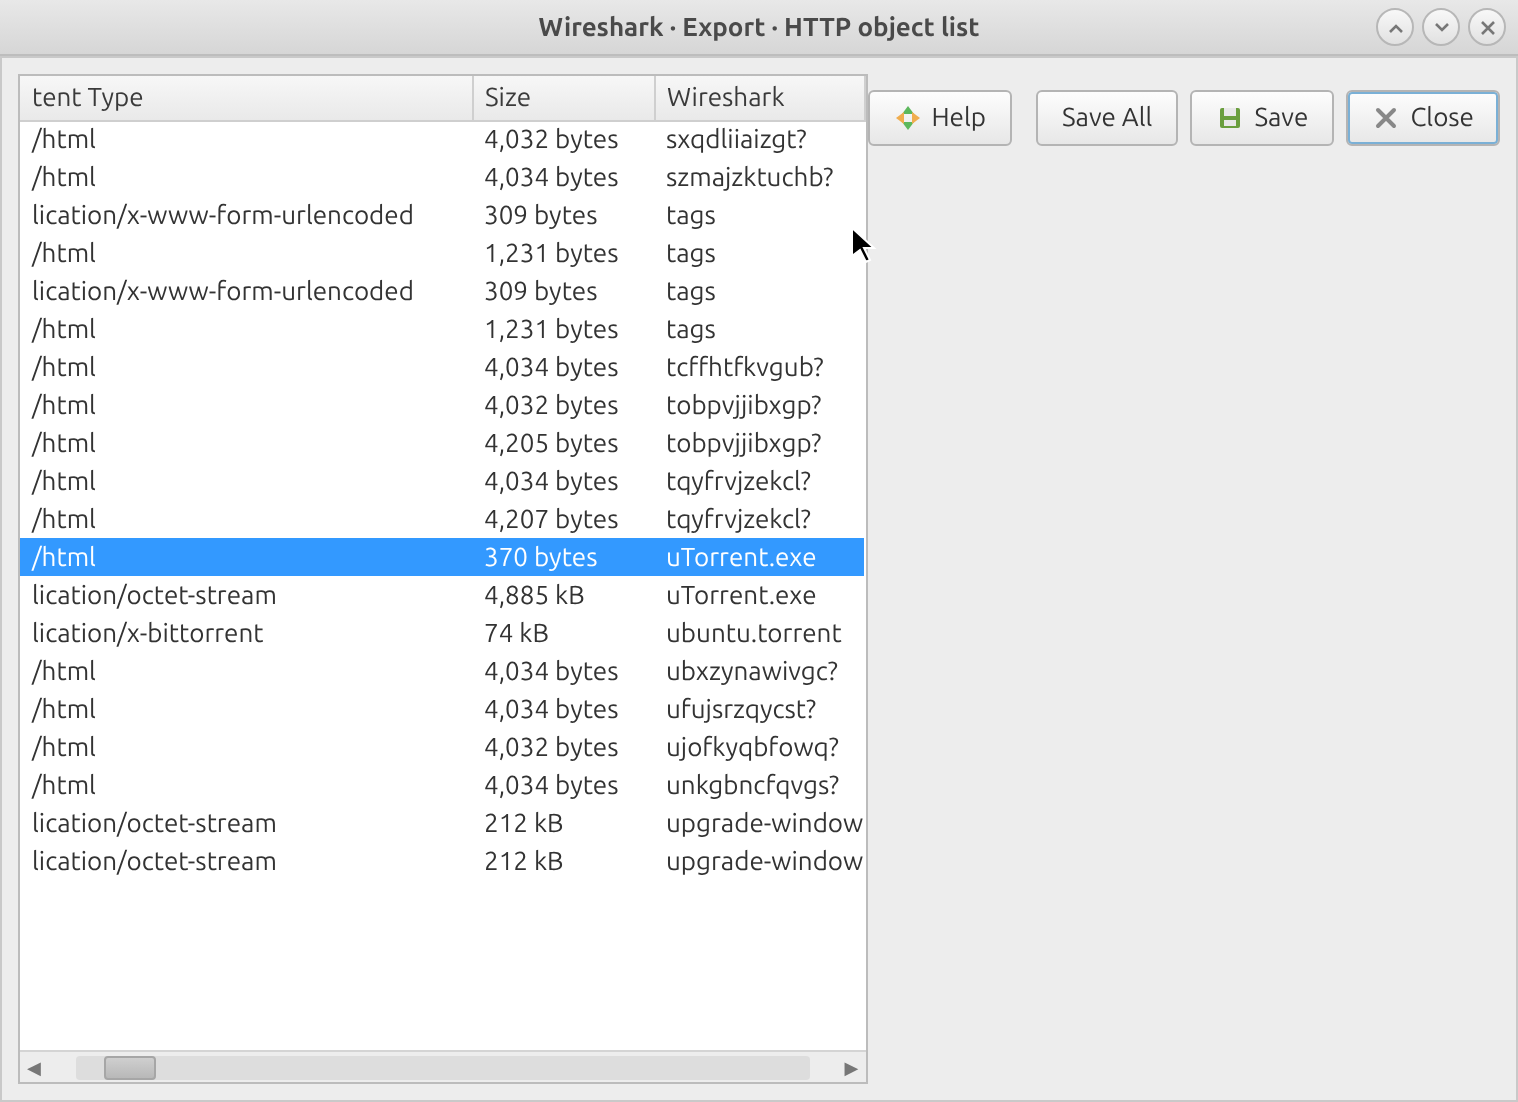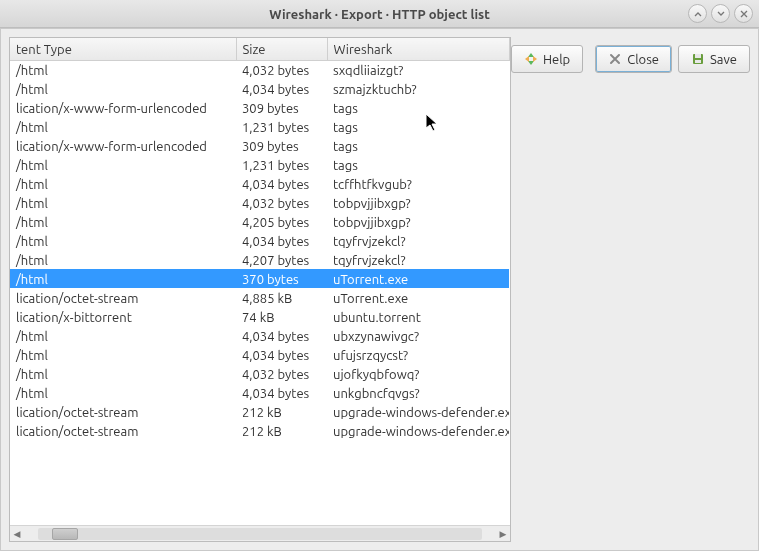--- a/index.html
+++ b/index.html
@@ -188,36 +188,39 @@
           <svg width="14" height="14" viewBox="0 0 14 14">
             <path d="M7 1 L4 5 L10 5 Z" fill="#5cb85c"></path>
             <path d="M7 13 L4 9 L10 9 Z" fill="#5cb85c"></path>
             <path d="M1 7 L5 4 L5 10 Z" fill="#f0ad4e"></path>
             <path d="M13 7 L9 4 L9 10 Z" fill="#f0ad4e"></path>
           </svg>
         </span>
       <span>Help</span>
     </button>
     <div class="spacer"></div>
-    <button class="btn default">
-      <span class="ico">
-          <svg width="12" height="12" viewBox="0 0 12 12">
-            <path d="M2 2 L10 10 M10 2 L2 10" stroke="#888" stroke-width="2" stroke-linecap="round"></path>
-          </svg>
-        </span>
-      <span>Close</span>
+    <button class="btn">
+      <span>Save All</span>
     </button>
     <button class="btn">
       <span class="ico">
           <svg width="12" height="12" viewBox="0 0 12 12">
             <rect x="1" y="1" width="10" height="10" rx="1" fill="#6a9e3e"></rect>
             <rect x="3" y="1" width="6" height="4" fill="#e8e8e8"></rect>
             <rect x="3" y="7" width="6" height="3" fill="#e8e8e8"></rect>
           </svg>
         </span>
       <span>Save</span>
     </button>
+    <button class="btn default">
+      <span class="ico">
+          <svg width="12" height="12" viewBox="0 0 12 12">
+            <path d="M2 2 L10 10 M10 2 L2 10" stroke="#888" stroke-width="2" stroke-linecap="round"></path>
+          </svg>
+        </span>
+      <span>Close</span>
+    </button>
   </div>
 </div>
 
 <svg class="cursor" width="16" height="20" viewBox="0 0 16 20">
     <path d="M0 0 L0 14 L4 11 L7 17 L9 16 L6 10 L11 10 Z" fill="#000" stroke="#fff" stroke-width="1"></path>
   </svg>
 
 </body></html>

